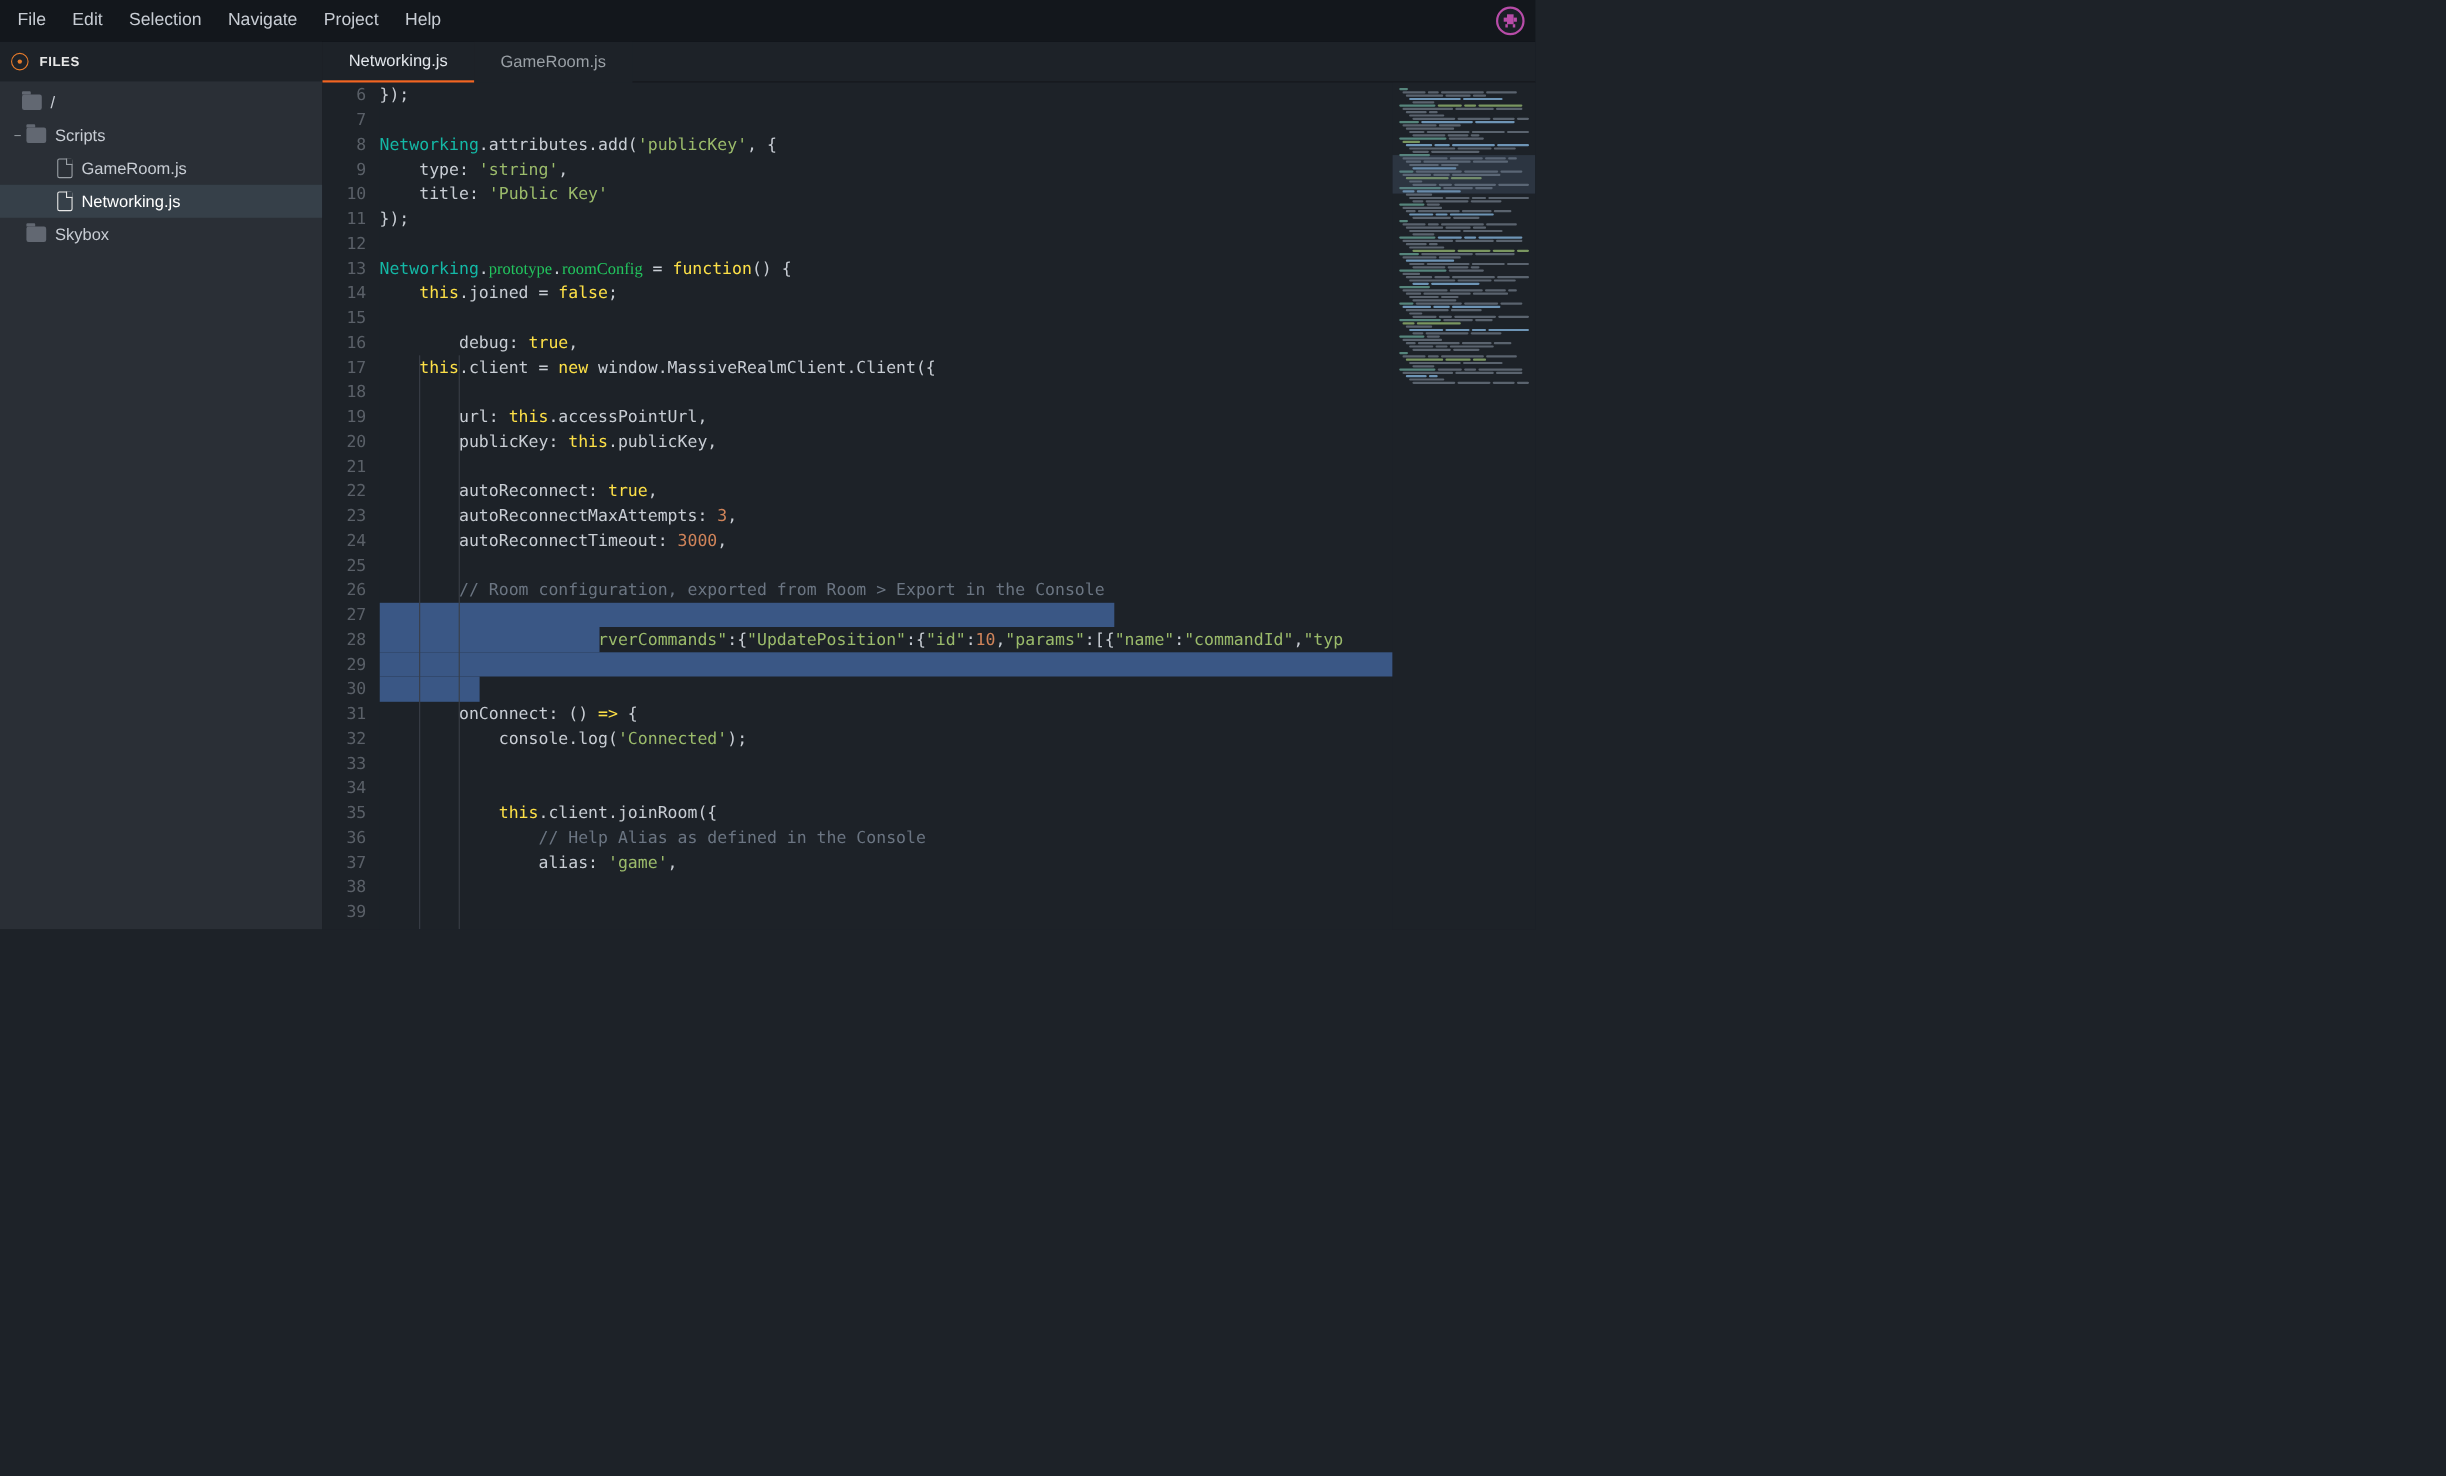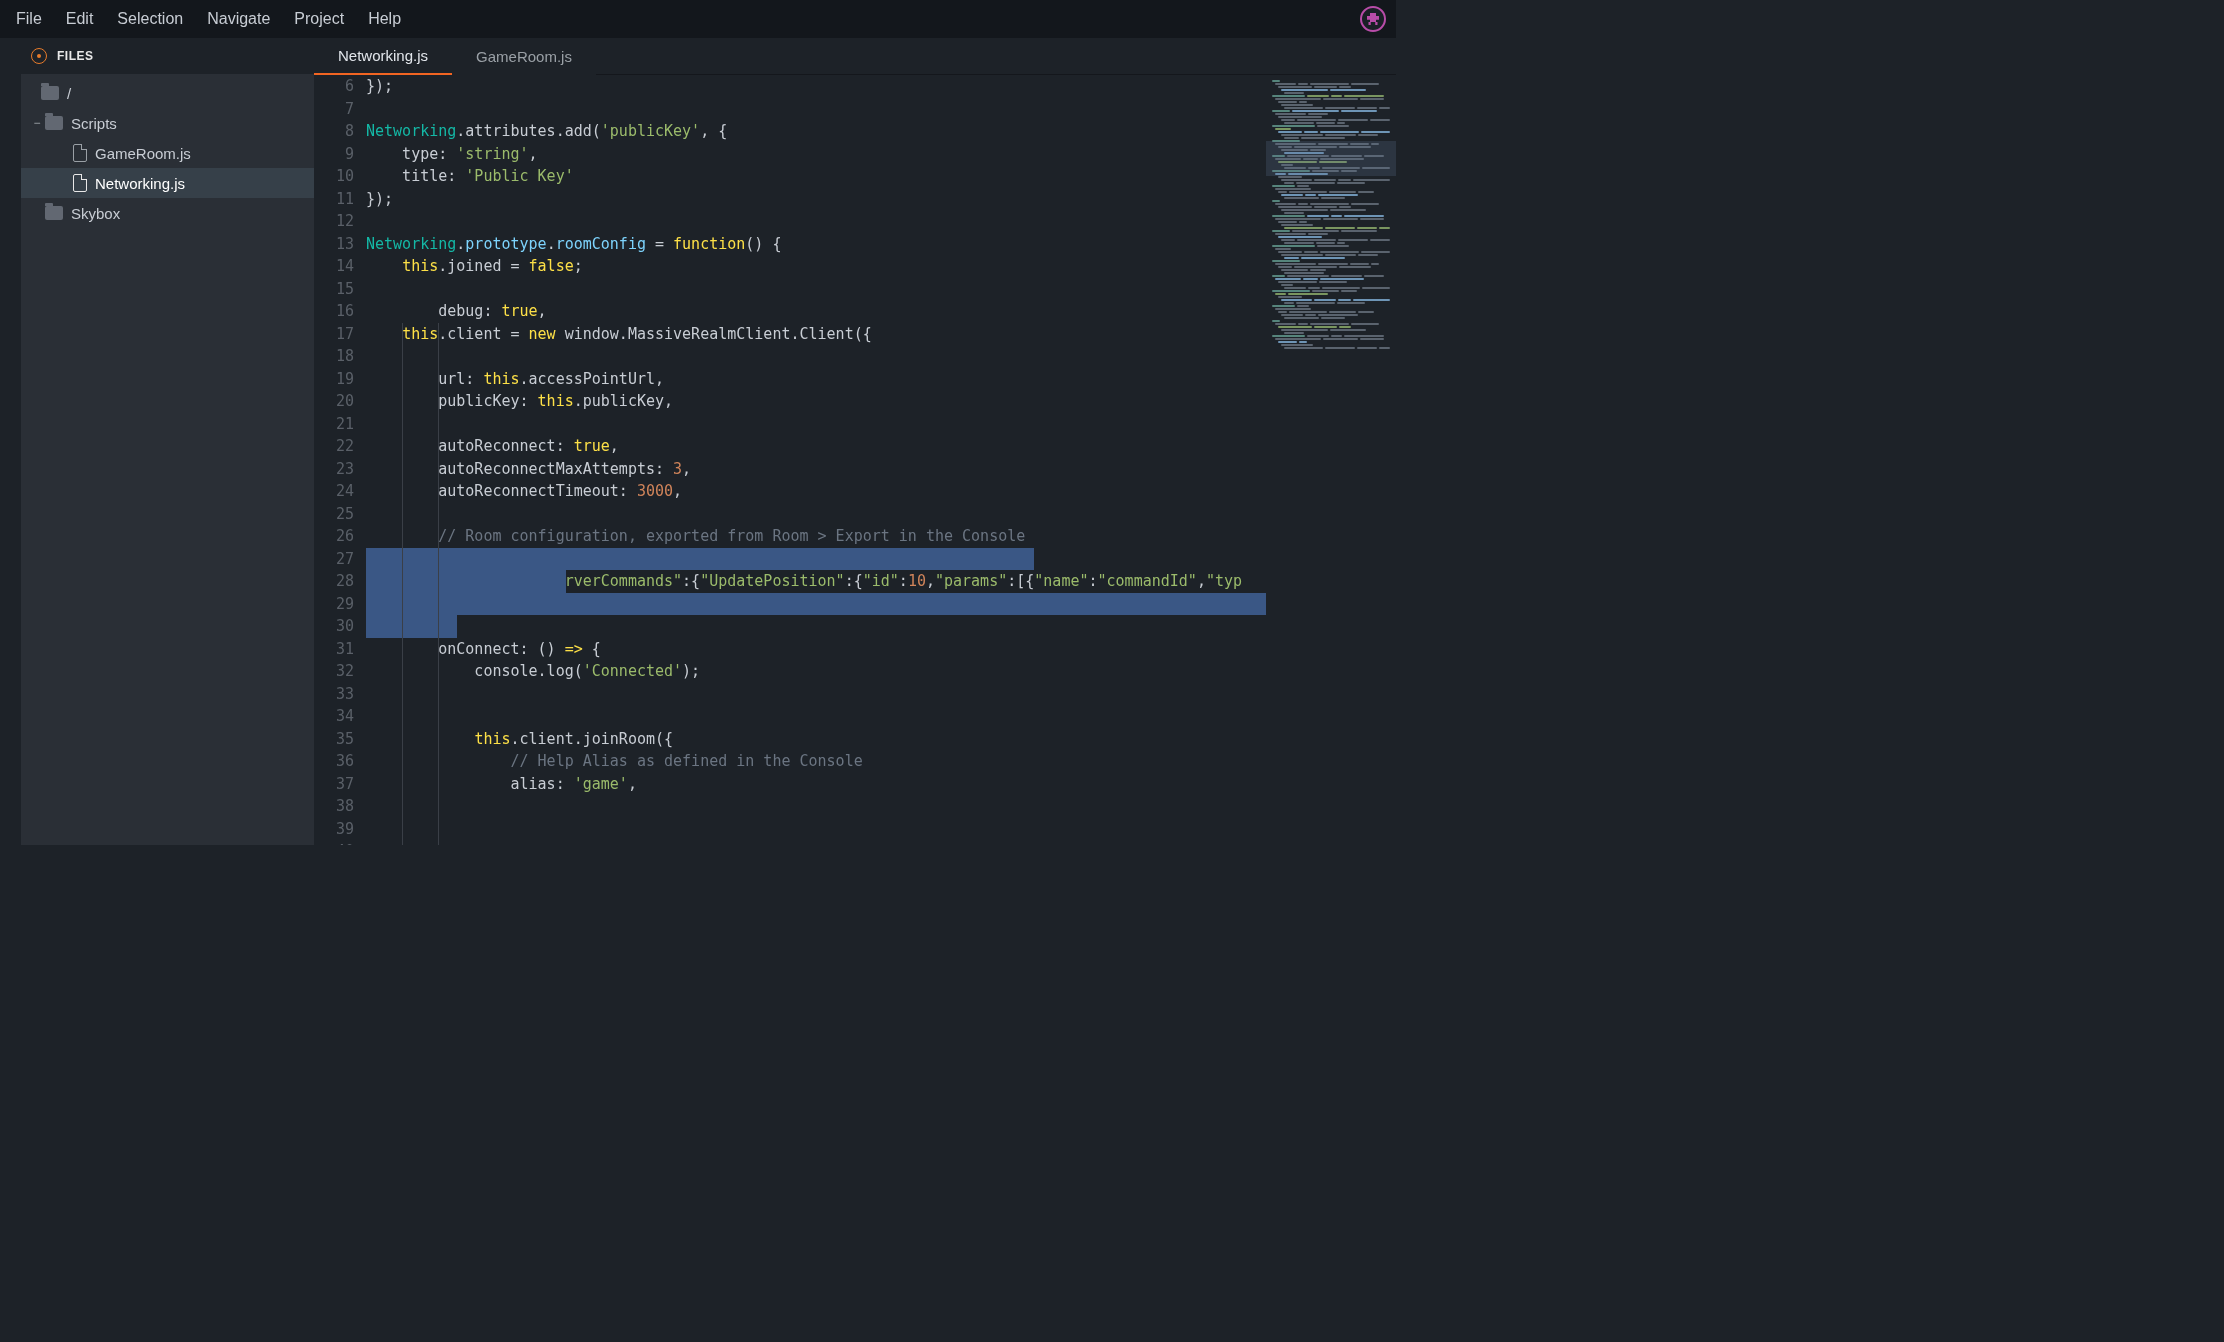--- a/index.html
+++ b/index.html
@@ -40,21 +40,21 @@
   border: 2px solid #b84ca8;
   margin-right: 6px;
   display: flex;
   align-items: center;
   justify-content: center;
   background: #1a1f26;
 }
 .avatar svg { width: 18px; height: 18px; }
 
 
-.main { display: flex; flex: 1; overflow: hidden; padding-left: 21px; }
+.main { display: flex; flex: 1; overflow: hidden; }
 
 
 .sidebar {
   width: 293px;
   background: #2a2f36;
   display: flex;
   flex-direction: column;
 }
 .files-header {
   height: 36px;
@@ -211,21 +211,21 @@
   white-space: pre;
   color: #c8cdd4;
 }
 .sel-bg {
   position: absolute;
   background: #3a5785;
   height: 22.5px;
 }
 
 .k-ident { color: #14b8a6; } 
-.k-prop { color: #7dd3fc; } 
+.k-prop { color: #22c55e; font-family: Liberation Serif, serif; } 
 .k-str { color: #9bbb6b; } 
 .k-kw { color: #fde047; } 
 .k-num { color: #d0845a; } 
 .k-cmnt { color: #6b7582; font-style: normal; } 
 .k-punc { color: #c8cdd4; }
 
 .indent-guide {
   position: absolute;
   width: 1px;
   background: #3a3f47;

